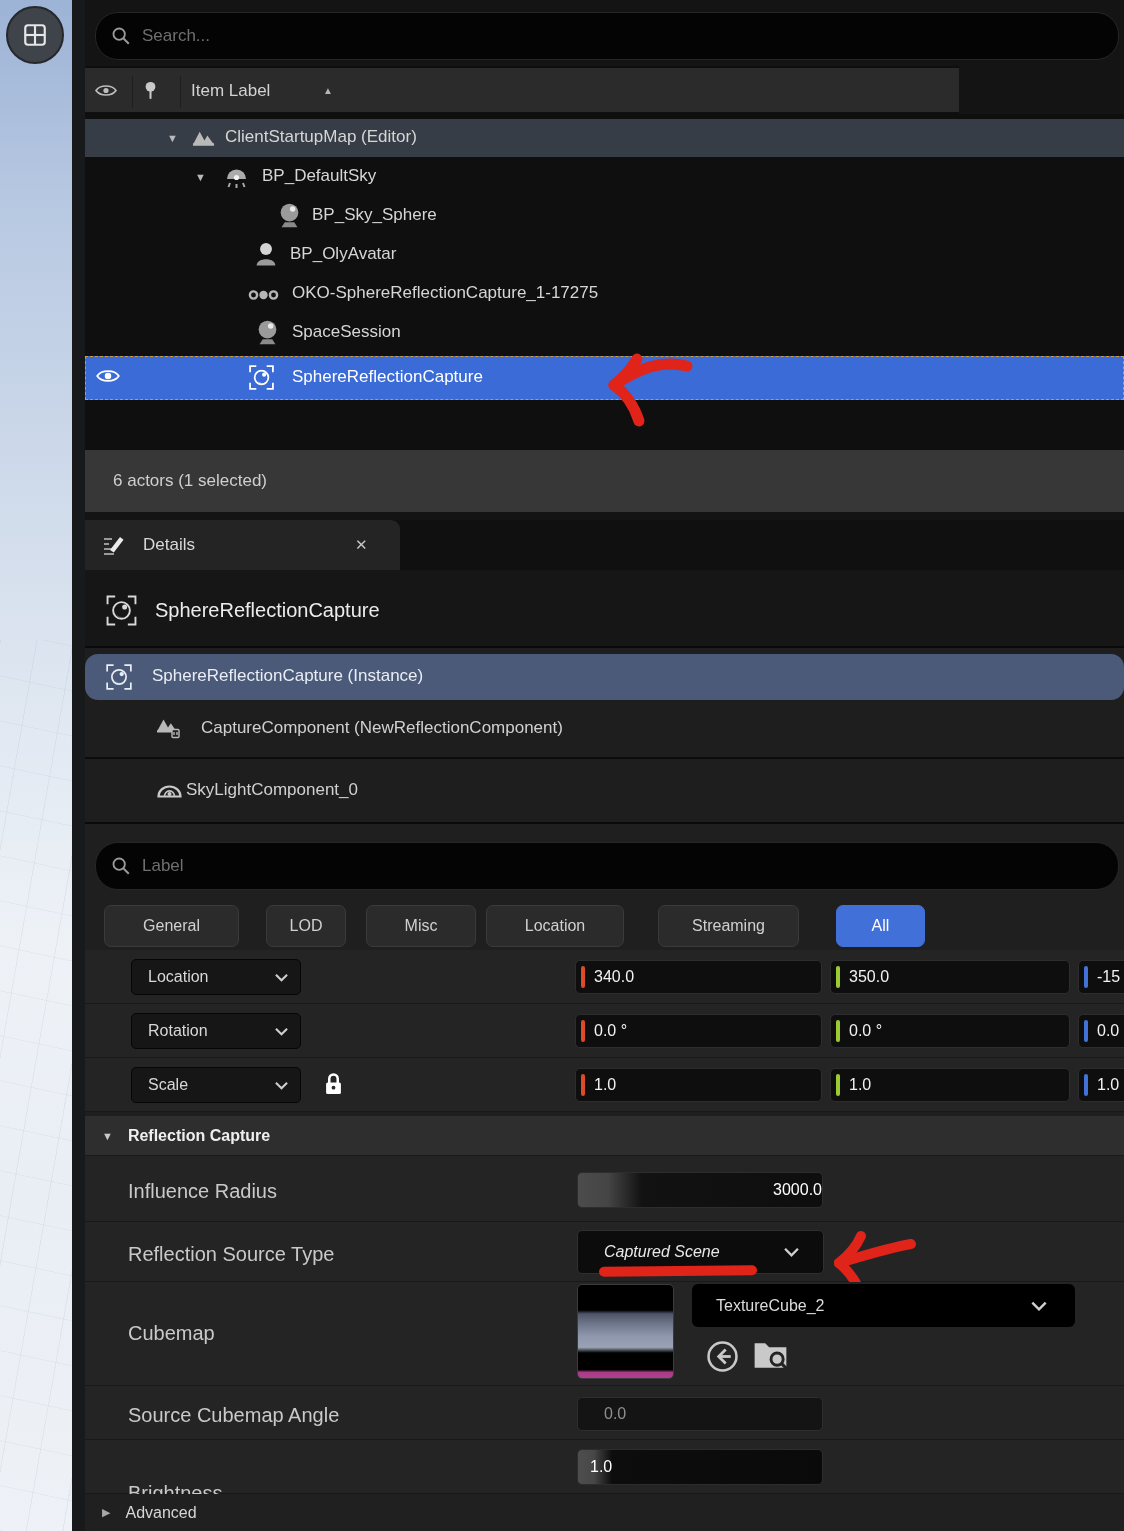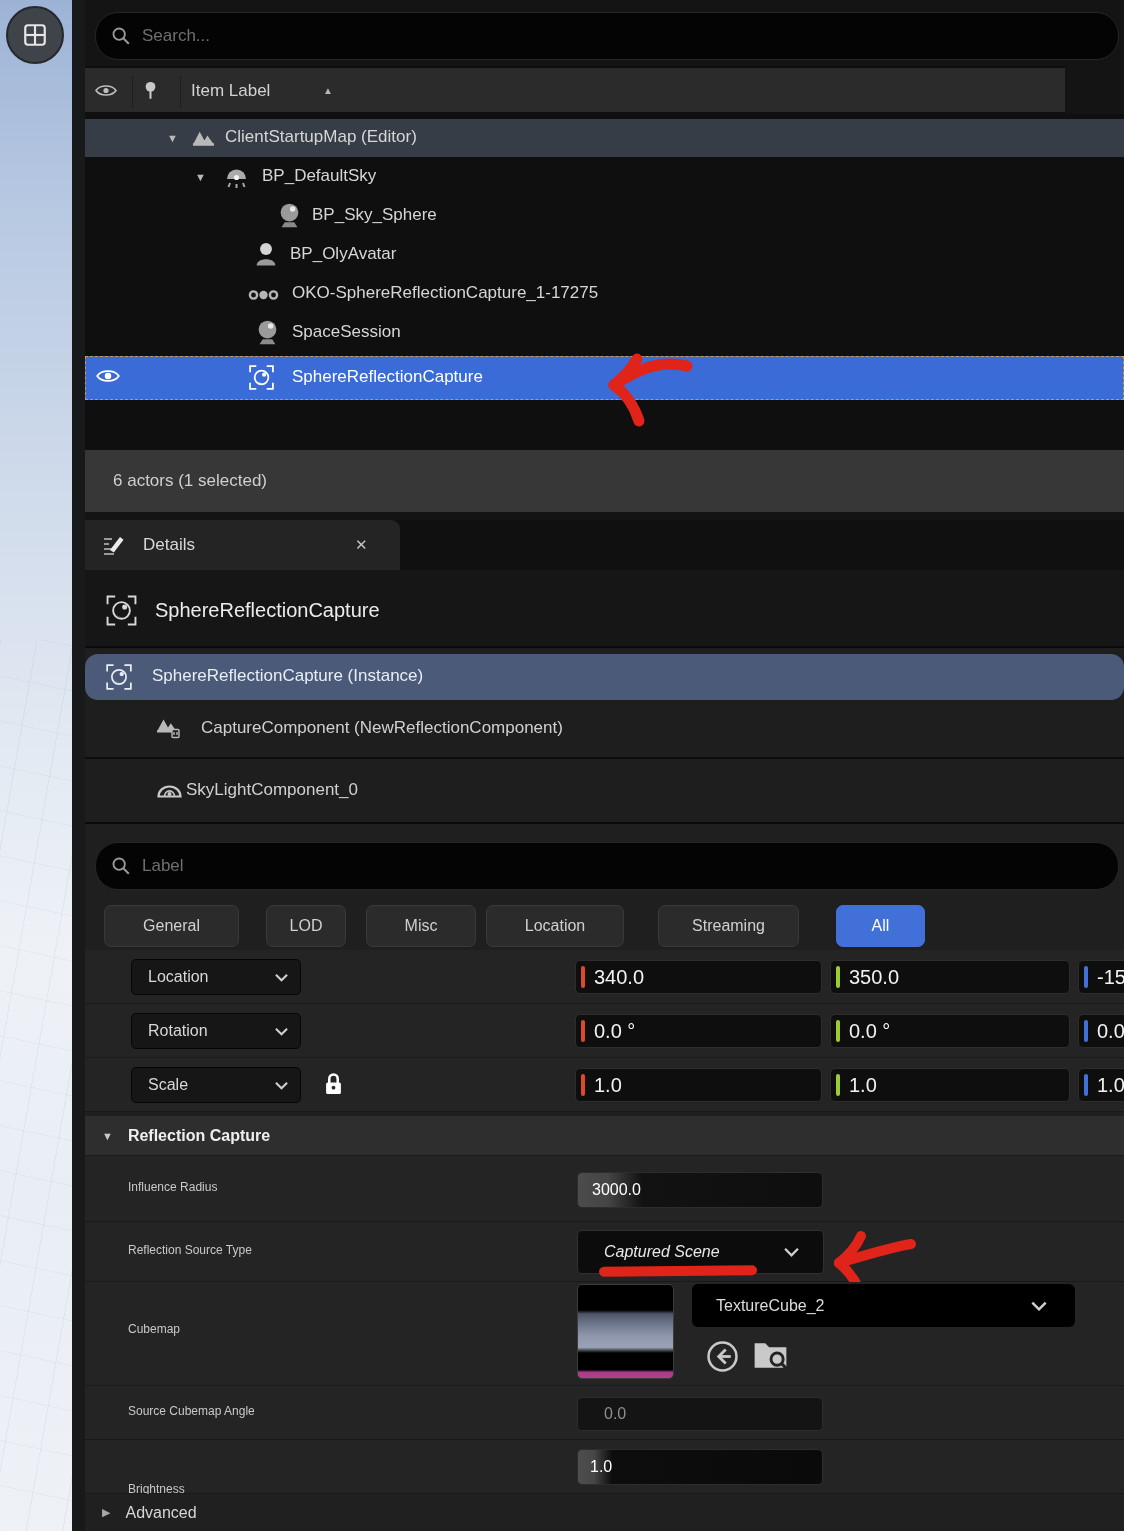--- a/index.html
+++ b/index.html
@@ -18,21 +18,21 @@
     background:#3f434a;border:2px solid #26282c;display:flex;align-items:center;justify-content:center;}
   .strip{left:72px;top:0;width:13px;height:1531px;background:#18191b;}
   .panel{left:85px;top:0;width:1039px;height:1531px;background:#141414;}
   
   .pill{background:#040404;border:1px solid #262626;border-radius:23px;display:flex;align-items:center;}
   .pill .ph{color:#6f6f6f;font-size:17px;margin-left:10px;}
   .icon{display:inline-flex;align-items:center;justify-content:center;}
   .lbl{color:#d2d2d2;}
   
   .o-tree-bg{left:0;top:114px;width:1039px;height:336px;background:#0f0f0f;}
-  .o-header{left:0;top:66px;width:980px;height:48px;background:#2b2b2b;
+  .o-header{left:0;top:66px;width:874px;height:48px;background:#2b2b2b;
     border-top:2px solid #0e0e0e;border-bottom:2px solid #0f0f0f;box-sizing:border-box;}
   .col-sep{top:8px;width:1px;height:32px;background:#1d1d1d;}
   .trow{left:0;width:1039px;height:38px;display:flex;align-items:center;color:#d6d6d6;font-size:17px;}
   .trow .tlabel{white-space:nowrap;}
   .sel-row{background:#3a6bd7;outline:1px dashed #cf9b3a;outline-offset:-1px;color:#fff;height:44px;}
   .hl-row{background:#373d46;}
   .expander{color:#b9b9b9;font-size:11px;}
   .status{left:0;top:450px;width:1039px;height:62px;background:#373737;display:flex;align-items:center;}
   .status span{margin-left:28px;font-size:17px;color:#cfcfcf;}
   
@@ -57,22 +57,22 @@
   
   .prow{position:absolute;left:0;width:1039px;background:#242424;border-bottom:1px solid #191919;box-sizing:border-box;}
   .vdiv{position:absolute;left:468px;width:1px;background:#1a1a1a;}
   .labelbox{position:absolute;left:46px;width:170px;height:36px;background:#161616;
     border:1px solid #060606;border-radius:5px;display:flex;align-items:center;box-sizing:border-box;}
   .labelbox span{margin-left:16px;font-size:16px;color:#d8d8d8;}
   .labelbox .chev{position:absolute;right:12px;}
   .vfield{position:absolute;height:34px;background:#0e0e0e;border:1px solid #2d2d2d;border-radius:5px;
     display:flex;align-items:center;box-sizing:border-box;overflow:hidden;}
   .vfield .bar{position:absolute;left:5px;top:5px;bottom:5px;width:4px;border-radius:2px;}
-  .vfield .val{margin-left:18px;font-size:20px;color:#f2f2f2;white-space:nowrap;}
-  .plabel{position:absolute;left:43px;font-size:12px;color:#c9c9c9;}
+  .vfield .val{margin-left:18px;font-size:16px;color:#f2f2f2;white-space:nowrap;}
+  .plabel{position:absolute;left:43px;font-size:20px;color:#c9c9c9;}
   .sect{left:0;top:1116px;width:1039px;height:40px;background:#2e2e2e;border-bottom:1px solid #1a1a1a;
     display:flex;align-items:center;box-sizing:border-box;}
   .sect .arrow{margin-left:17px;color:#c9c9c9;font-size:11px;}
   .sect .stitle{margin-left:15px;font-size:16px;font-weight:bold;color:#efefef;}
   .spinfield{position:absolute;left:492px;width:246px;height:36px;border:1px solid #2d2d2d;border-radius:5px;
     display:flex;align-items:center;box-sizing:border-box;color:#fff;font-size:16px;}
   .dropdown{position:absolute;background:#0c0c0c;border:1px solid #303030;border-radius:5px;
     display:flex;align-items:center;box-sizing:border-box;font-style:italic;}
   .dropdown .dval{margin-left:26px;font-size:16px;color:#e8e8e8;}
   .dropdown .chev{position:absolute;right:24px;}
@@ -418,21 +418,21 @@
 
     <div class="abs sect">
       <span class="arrow">▼</span>
       <span class="stitle">Reflection Capture</span>
     </div>
 
     <div class="vdiv" style="top:1156px;height:338px;"></div>
 
     <div class="prow" style="top:1156px;height:66px;">
       <span class="plabel" style="top:24px;">Influence Radius</span>
-      <div class="spinfield" style="top:16px;background:linear-gradient(90deg,#4c4c4c 0px,#454545 30px,#121212 64px,#0e0e0e 100%);">
+      <div class="spinfield" style="top:16px;background:linear-gradient(90deg,#4c4c4c 0px,#454545 30px,#121212 64px,#0e0e0e 100%);justify-content:flex-end;">
         <span style="margin-left:14px;">3000.0</span>
       </div>
     </div>
 
     <div class="prow" style="top:1222px;height:60px;">
       <span class="plabel" style="top:21px;">Reflection Source Type</span>
       <div class="dropdown" style="left:492px;top:8px;width:247px;height:44px;">
         <span class="dval">Captured Scene</span>
         <span class="chev icon">
             <svg width="15" height="10" viewBox="0 0 14 9">

